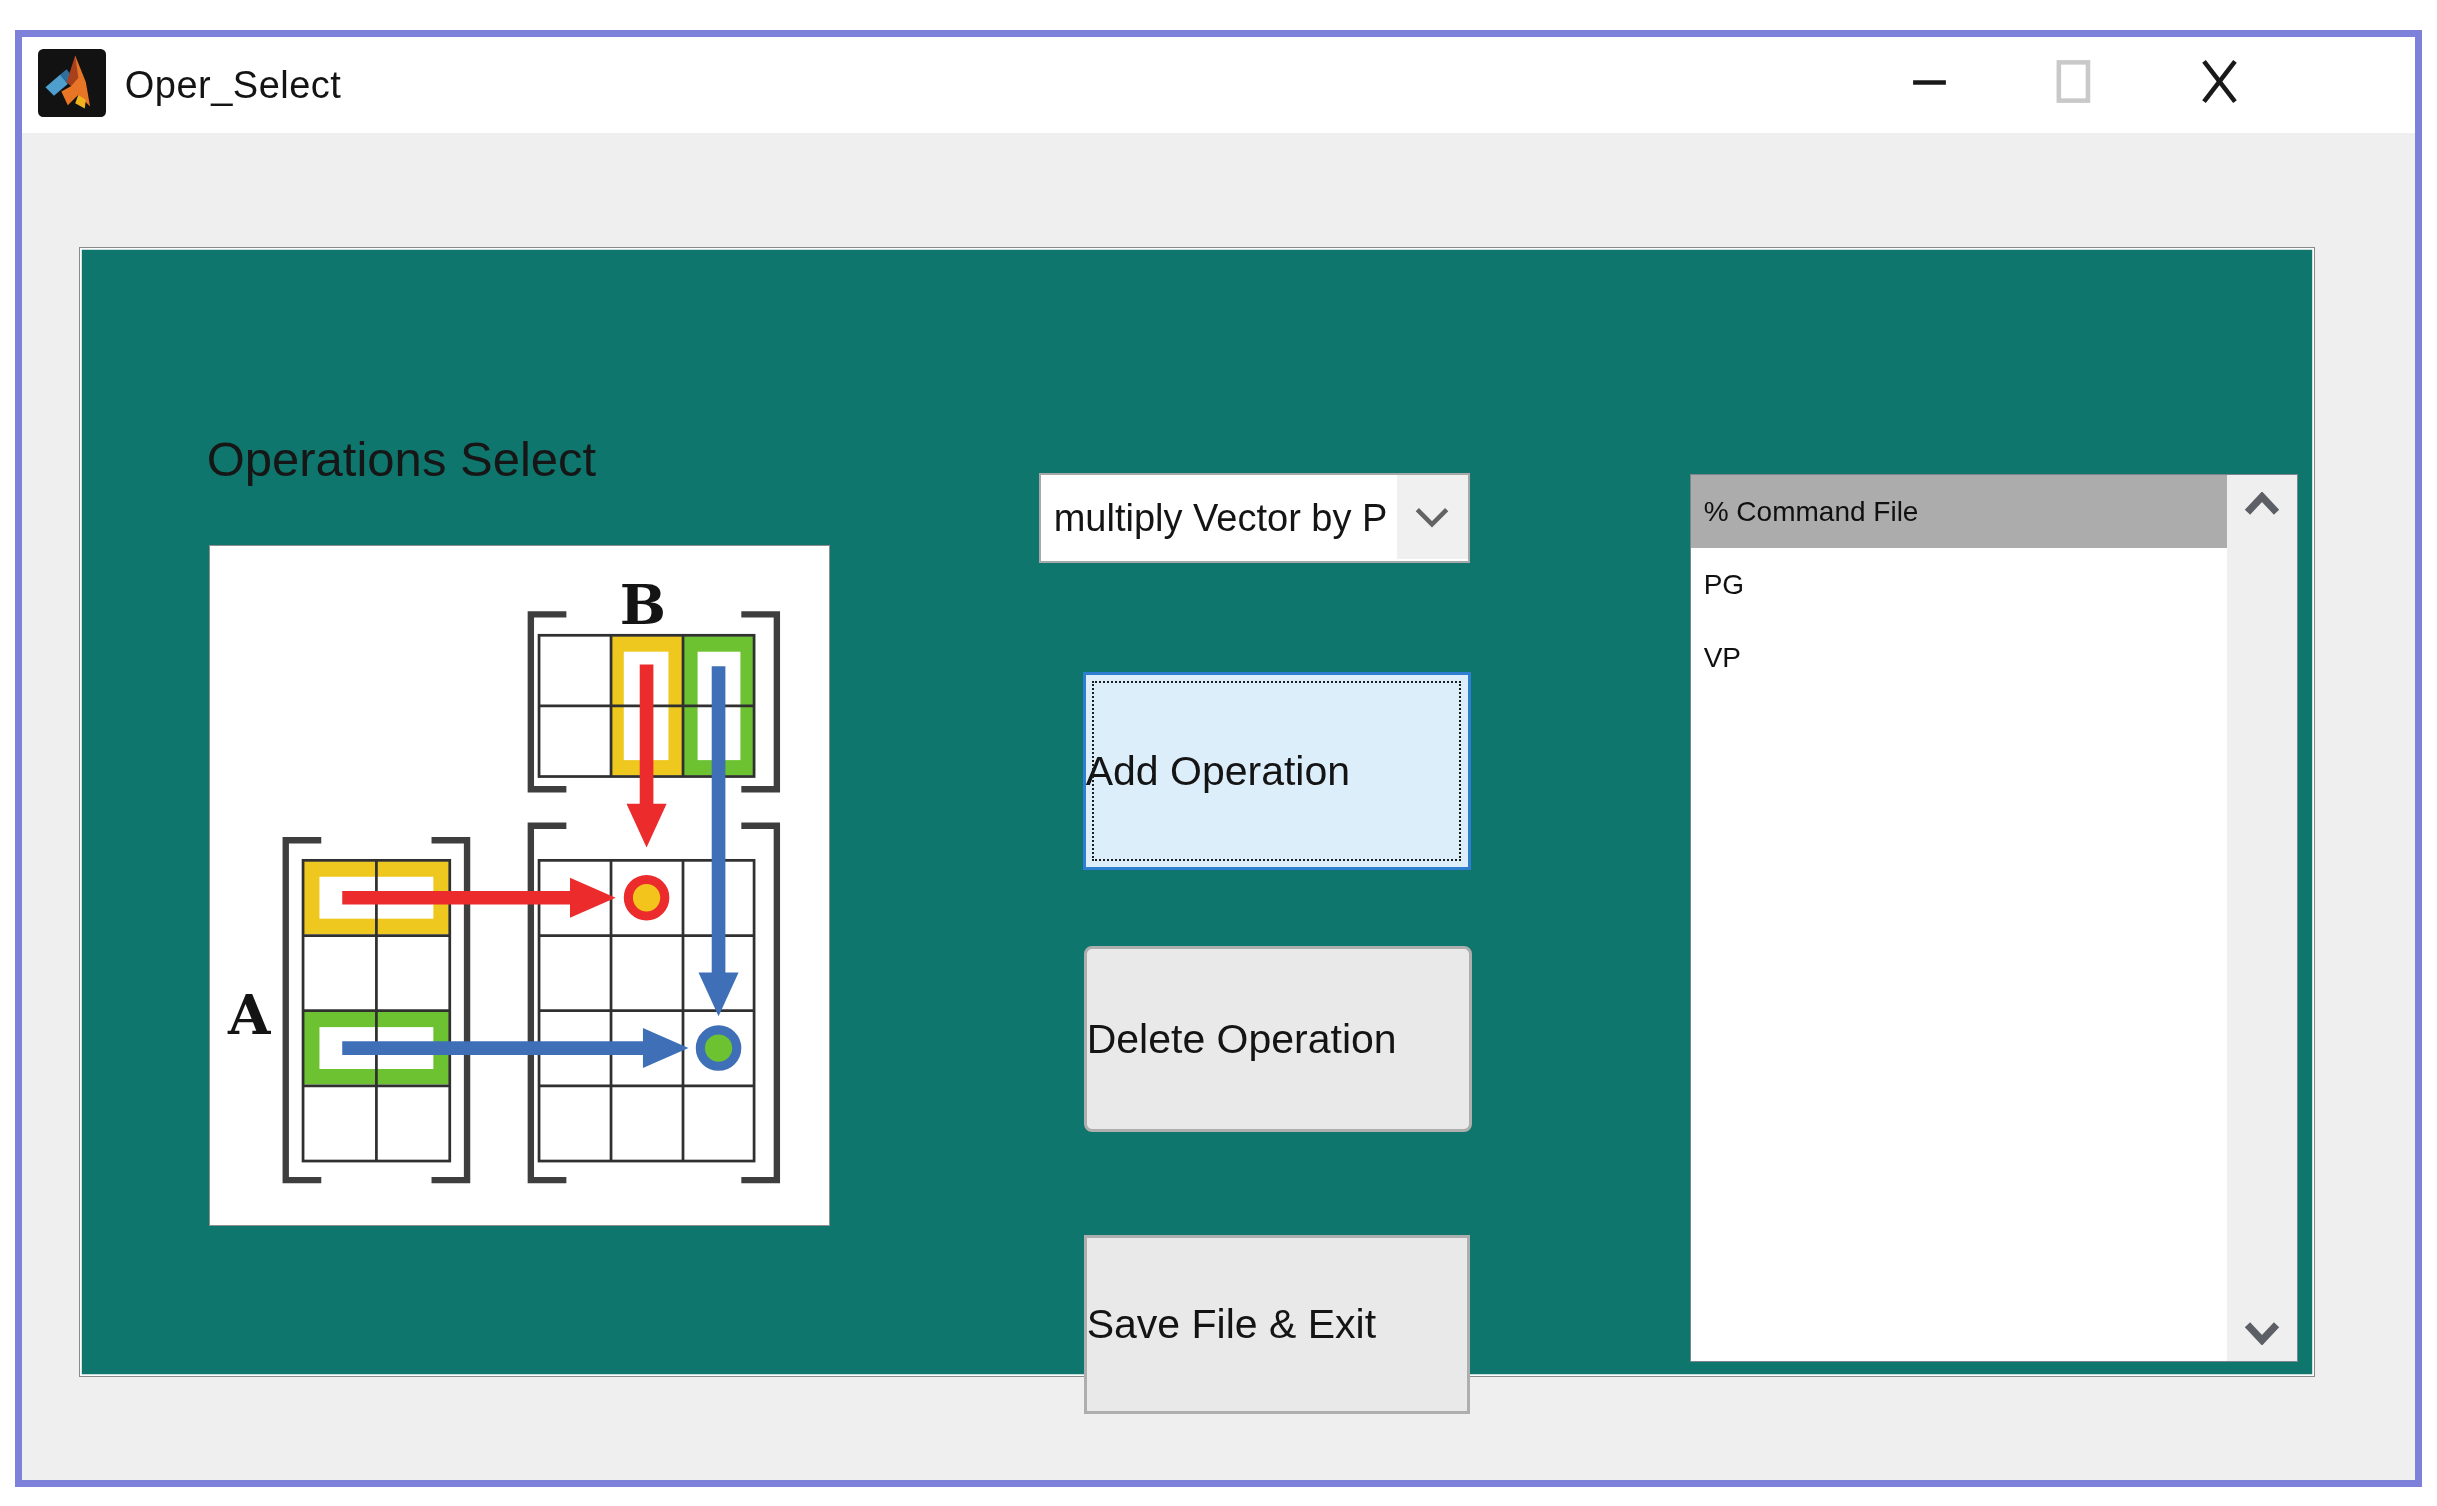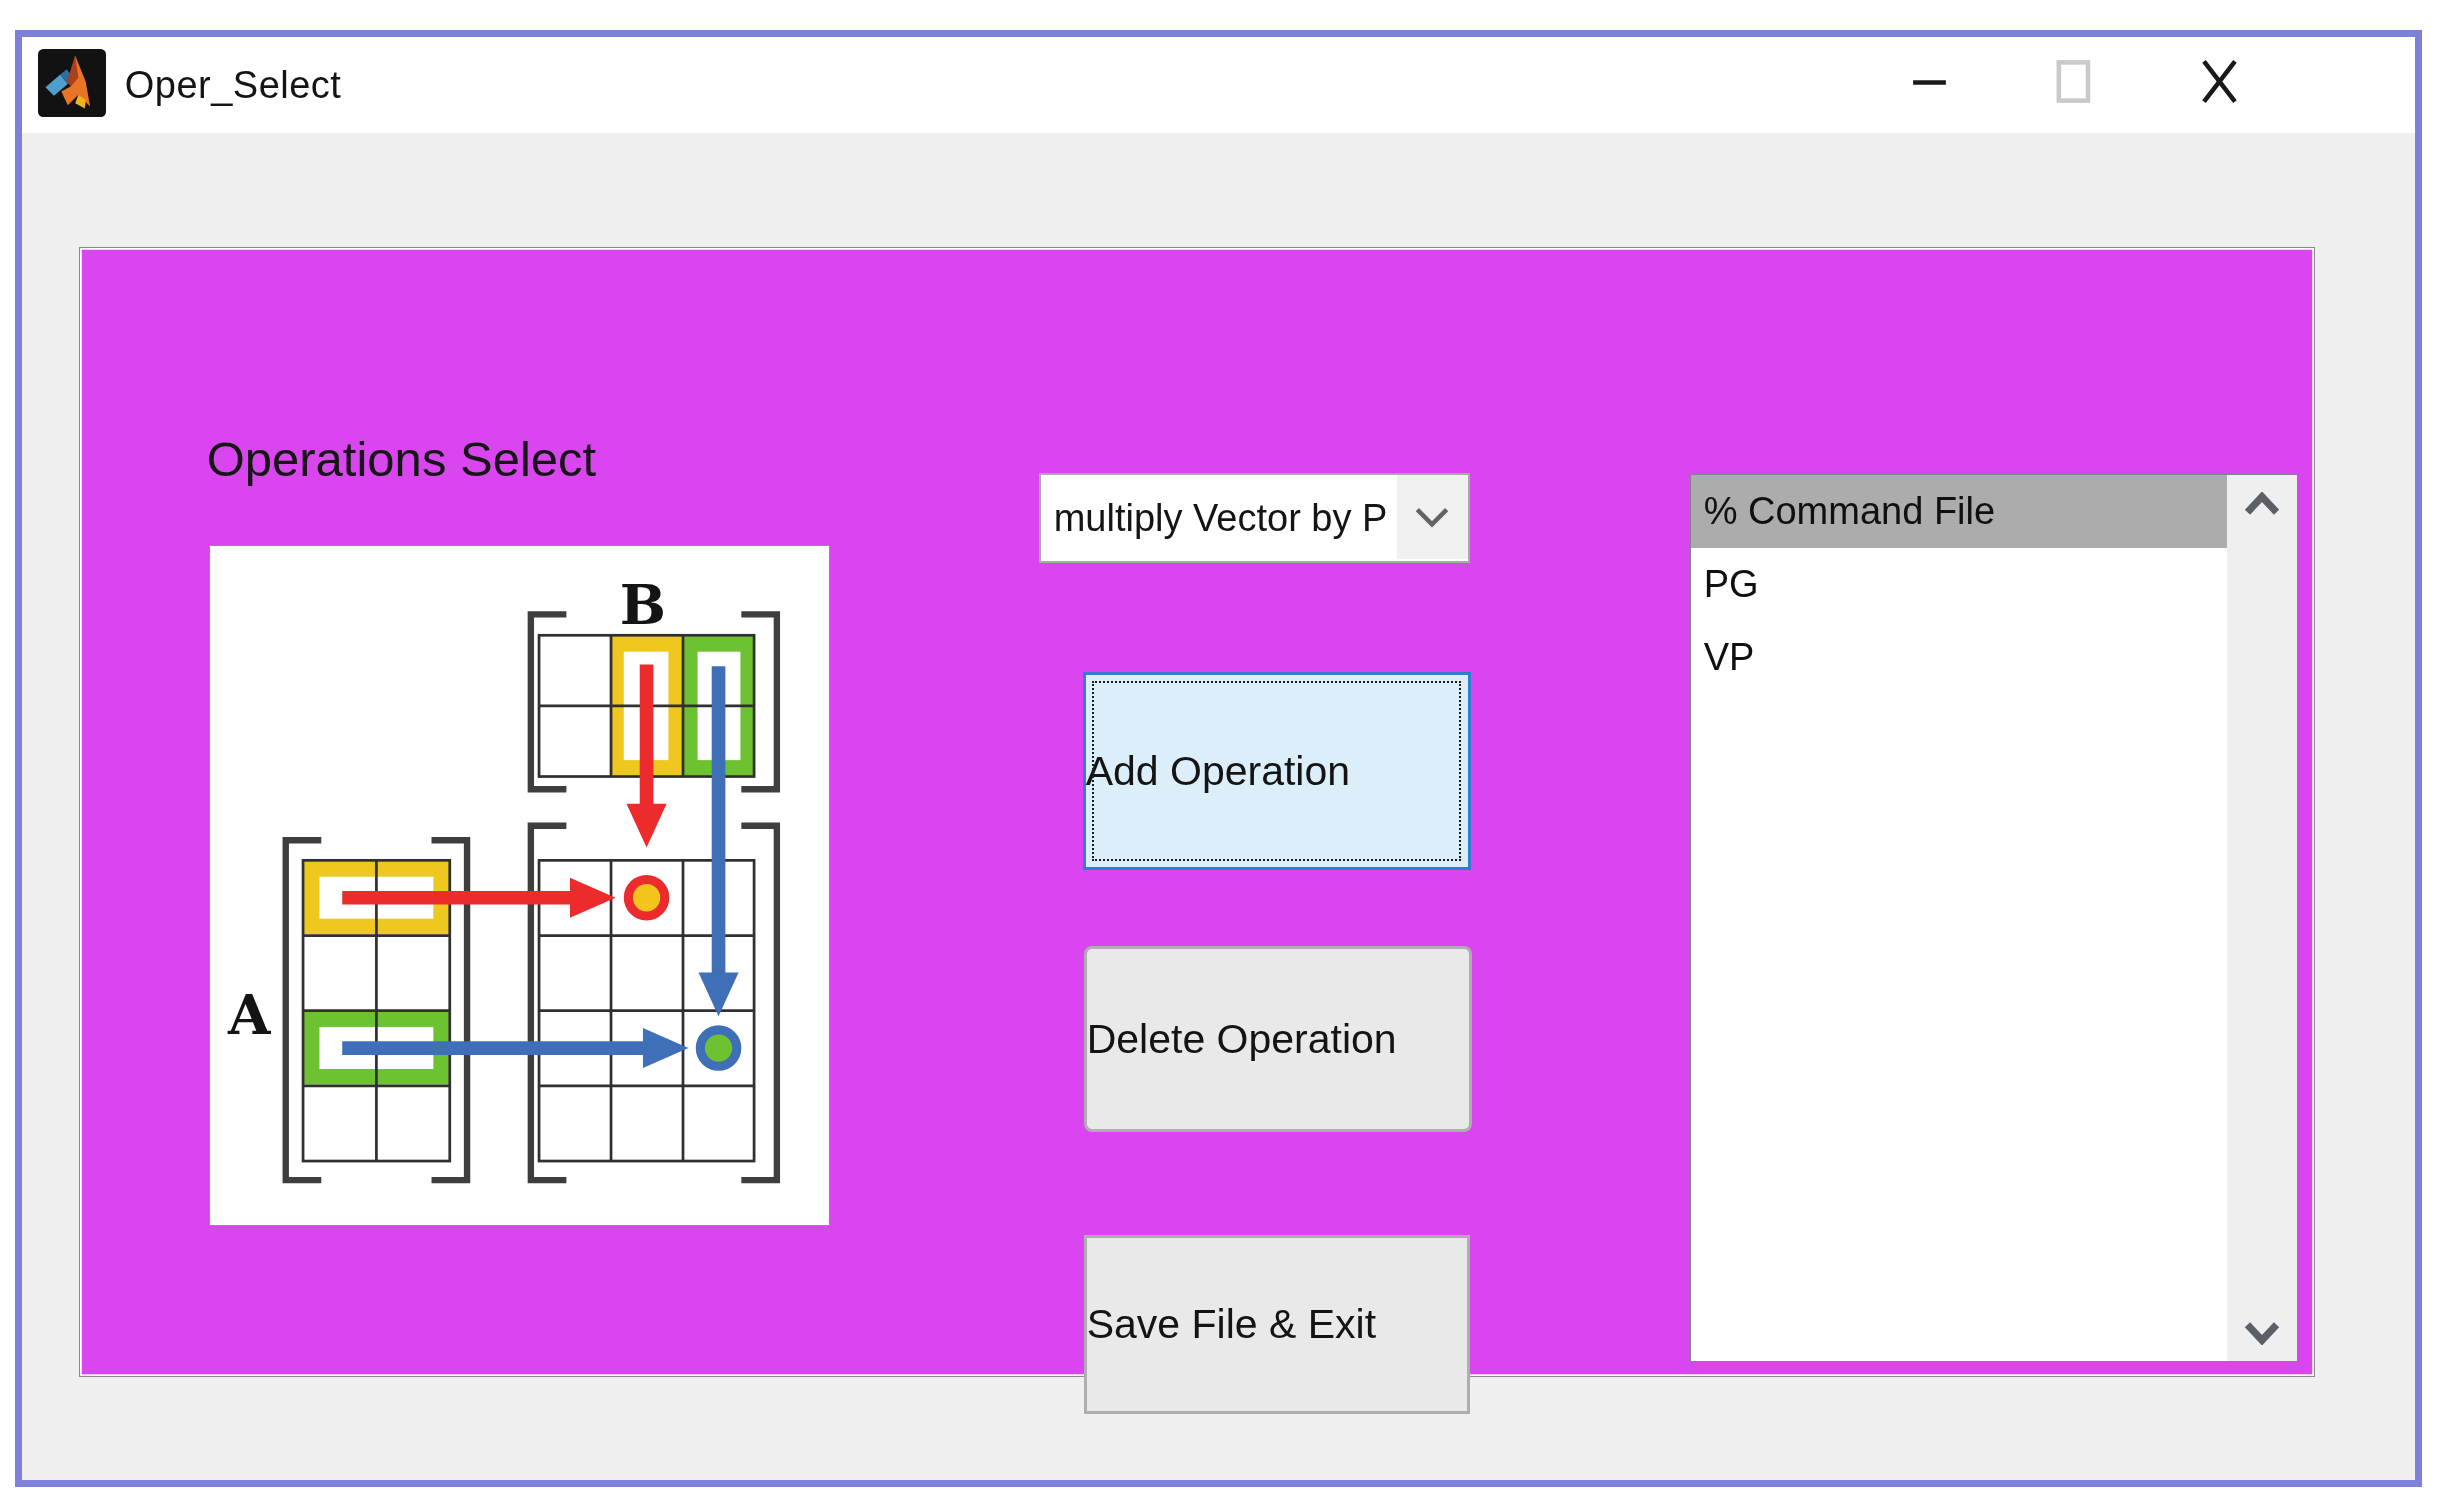--- a/index.html
+++ b/index.html
@@ -20,21 +20,21 @@
     font-size:38px; color:#141414; letter-spacing:0.5px;
   }
   .win-btn { position:absolute; top:19px; width:51px; height:51px; display:flex; align-items:center; justify-content:center; }
   .win-btn.min   { left:1882px; }
   .win-btn.max   { left:2025px; }
   .win-btn.close { left:2172px; }
   
   .content { position:absolute; left:0; top:96px; width:2392px; height:1346px; background:#efefef; }
   .group-panel {
     position:absolute; left:57px; top:114px; width:2236px; height:1130px;
-    border:1.8px solid #8a8a8a; box-shadow: inset 0 0 0 1.8px #fdfdfd; background:#d946ef;
+    border:1.8px solid #8a8a8a; box-shadow: inset 0 0 0 1.8px #fdfdfd; background:#0f766e;
   }
   .heading { position:absolute; left:127px; top:183px; font-size:49px; color:#161616; }
   
   .image-panel {
     position:absolute; left:129px; top:297px; width:621px; height:681px;
     background:#ffffff; border:1.8px solid #8f8f8f;
   }
   .image-panel svg { display:block; width:618px; height:677px; }
   
   .dropdown {
@@ -63,21 +63,21 @@
   .btn-del  { left:1004px; top:698px;  width:388px; height:186px;border-radius:8px; }
   .btn-save { left:1004px; top:987px; width:386px; height:179px; }
   
   .listbox {
     position:absolute; left:1610px; top:226px; width:608px; height:888px;
     background:#ffffff; border:1.8px solid #7d848d;
   }
   .lb-rows { position:absolute; left:0; top:0; right:70px; bottom:0; overflow:hidden; }
   .lb-row {
     height:73px; display:flex; align-items:center; padding-left:13px;
-    font-size:38px; color:#101010; white-space:nowrap;
+    font-size:28px; color:#101010; white-space:nowrap;
   }
   .lb-row.selected { background:#acacac; }
   .lb-scrollbar {
     position:absolute; right:0; top:0; width:70px; height:100%; background:#efefef;
     display:flex; flex-direction:column; justify-content:space-between; align-items:center;
     padding:16.5px 0;
   }
 </style>
 </head>
 <body>

